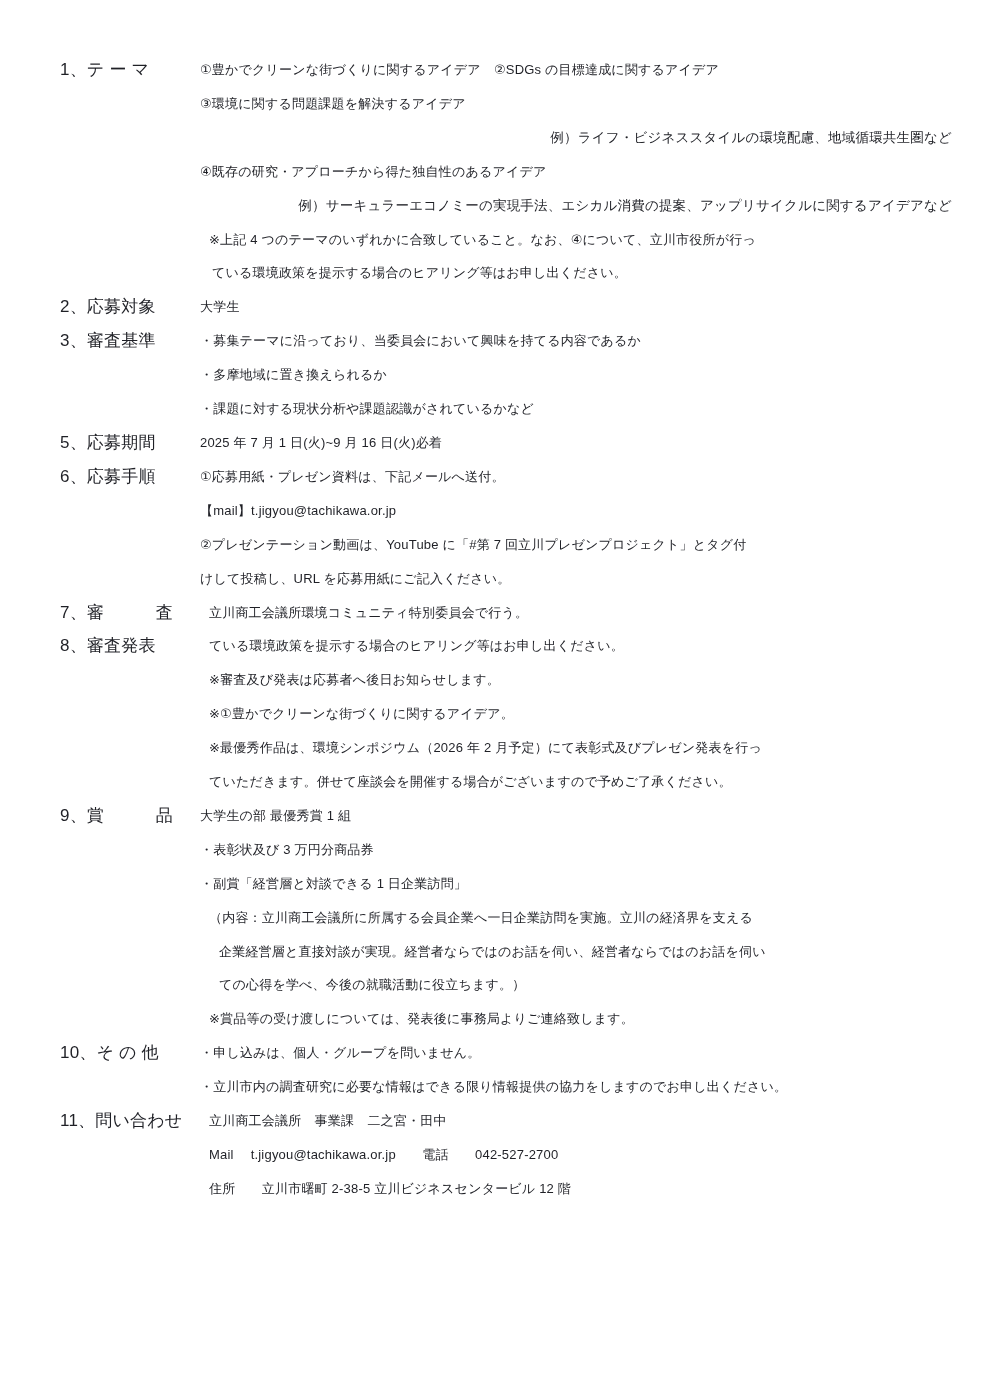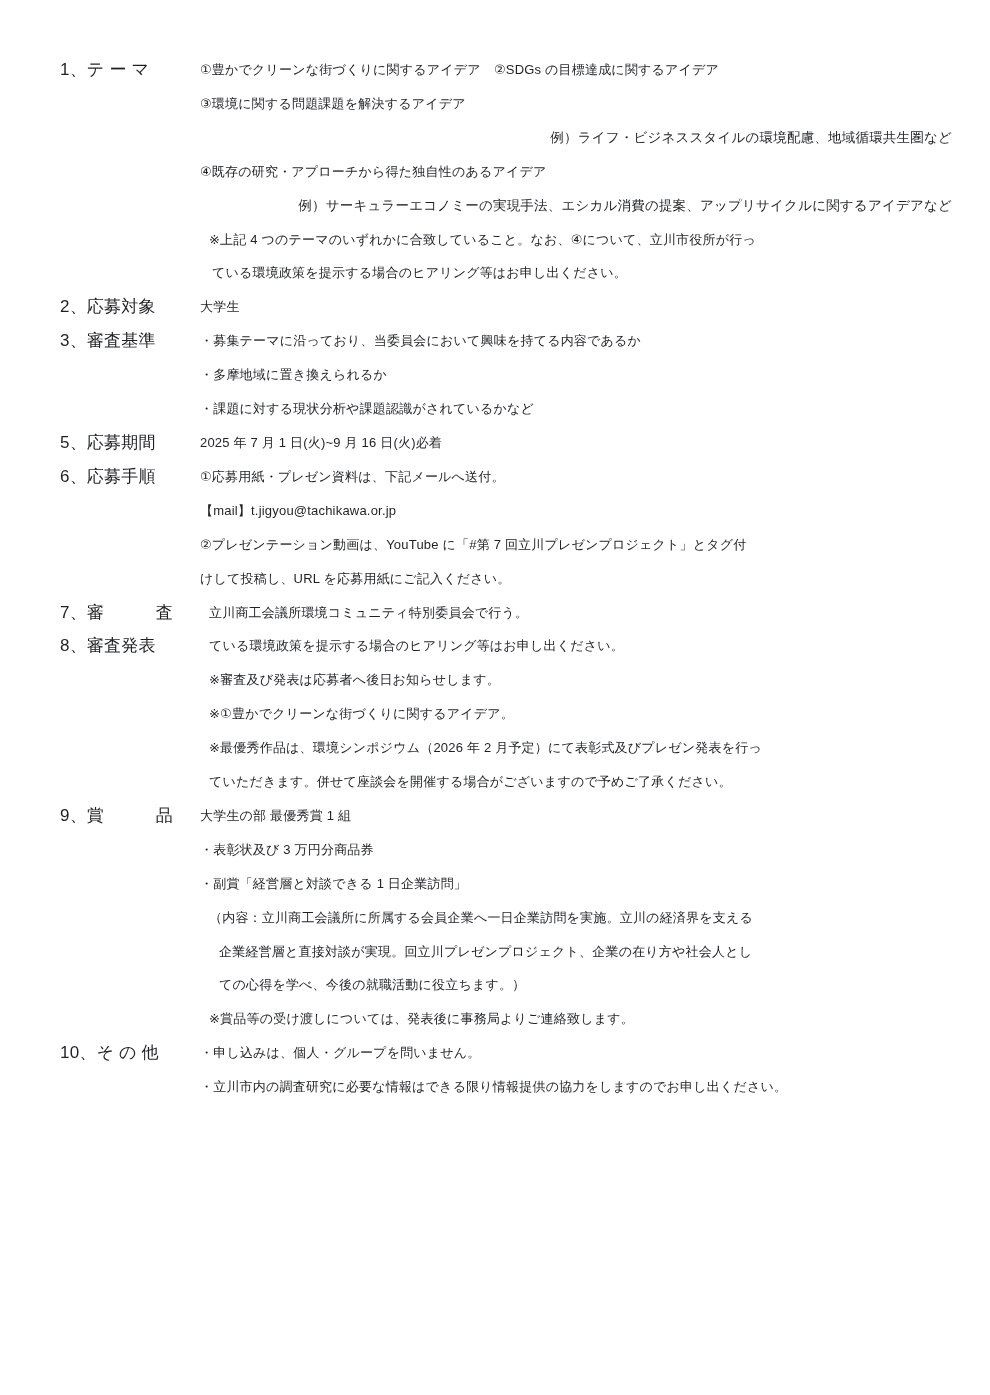--- a/index.html
+++ b/index.html
@@ -120,25 +120,33 @@
         <div class="doc-line ind1"><span>ていただきます。併せて座談会を開催する場合がございますので予めご了承ください。</span></div>
       </div>
     </div>
     <div class="sec-row">
       <div class="sec-label">9、賞　　　品</div>
       <div class="sec-content">
         <div class="doc-line ind0"><span>大学生の部 最優秀賞 1 組</span></div>
         <div class="doc-line ind0"><span>・表彰状及び 3 万円分商品券</span></div>
         <div class="doc-line ind0"><span>・副賞「経営層と対談できる 1 日企業訪問」</span></div>
         <div class="doc-line ind1"><span>（内容：立川商工会議所に所属する会員企業へ一日企業訪問を実施。立川の経済界を支える</span></div>
-        <div class="doc-line ind4"><span>企業経営層と直接対談が実現。回立川プレゼンプロジェクト、企業の在り方や社会人とし</span></div>
+        <div class="doc-line ind4"><span>企業経営層と直接対談が実現。経営者ならではのお話を伺い、経営者ならではのお話を伺い</span></div>
         <div class="doc-line ind4"><span>ての心得を学べ、今後の就職活動に役立ちます。）</span></div>
         <div class="doc-line ind1"><span>※賞品等の受け渡しについては、発表後に事務局よりご連絡致します。</span></div>
       </div>
     </div>
     <div class="sec-row">
       <div class="sec-label">10、そ の 他</div>
       <div class="sec-content">
         <div class="doc-line ind0"><span>・申し込みは、個人・グループを問いません。</span></div>
         <div class="doc-line ind0"><span>・立川市内の調査研究に必要な情報はできる限り情報提供の協力をしますのでお申し出ください。</span></div>
       </div>
     </div>
+    <div class="sec-row">
+      <div class="sec-label">11、問い合わせ</div>
+      <div class="sec-content">
+        <div class="doc-line ind1"><span>立川商工会議所　事業課　二之宮・田中</span></div>
+        <div class="doc-line ind1"><span>Mail　 t.jigyou@tachikawa.or.jp　　電話　　042-527-2700</span></div>
+        <div class="doc-line ind1"><span>住所　　立川市曙町 2-38-5 立川ビジネスセンタービル 12 階</span></div>
+      </div>
+    </div>
   </div>
 
 </body></html>

